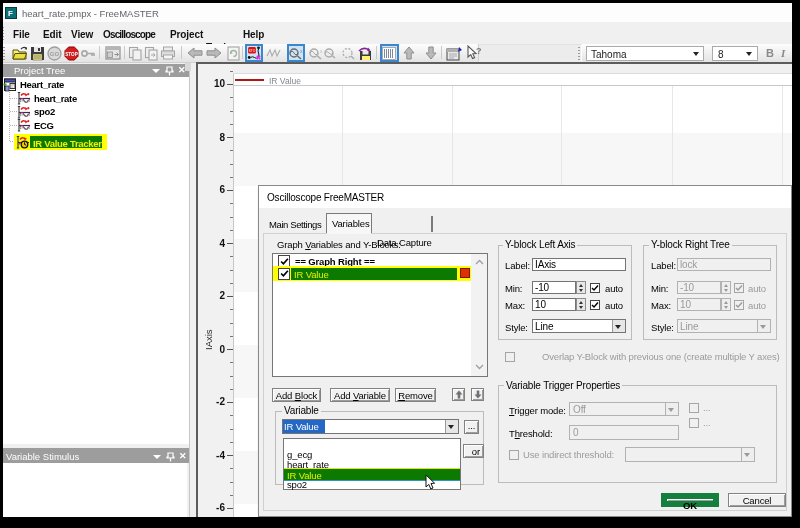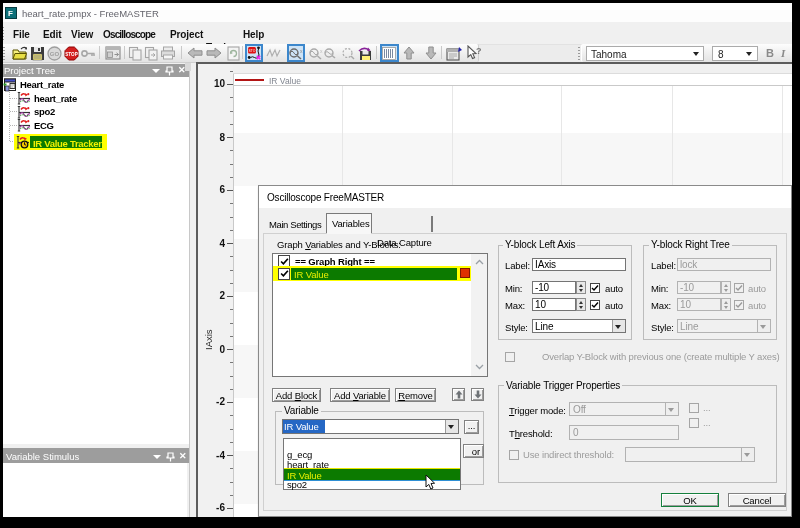--- a/index.html
+++ b/index.html
@@ -200,21 +200,21 @@
   <span class="dar" style="left:693px;top:52px;"></span>
   <div class="abs" style="left:712px;top:46px;width:46px;height:15px;background:#fff;border:1px solid #ababab;box-sizing:border-box;"></div>
   <div class="tx" style="left:718px;top:49px;font-size:10px;color:#222;">8</div>
   <span class="dar" style="left:746px;top:52px;"></span>
   <div class="tx" style="left:766px;top:47px;font-size:11px;font-weight:700;color:#8a8a8a;">B</div>
   <div class="tx" style="left:781px;top:47px;font-size:11px;font-style:italic;font-family:'Liberation Serif',serif;color:#8a8a8a;font-weight:700;">I</div>
 </div>
 
 <div class="abs" style="left:3px;top:63px;width:187px;height:455px;background:#f0f0f0;border-right:1px solid #c8c8c8;box-sizing:border-box;"></div>
 <div class="abs" style="left:3px;top:64px;width:186px;height:13px;background:#9d9d9d;"></div>
-<div class="tx" style="left:4px;top:65px;color:#fff;font-size:9.5px;">Project Tree</div>
+<div class="tx" style="left:14px;top:65px;color:#fff;font-size:9.5px;">Project Tree</div>
 <div class="abs" style="left:152px;top:69px;width:0;height:0;border-left:4px solid transparent;border-right:4px solid transparent;border-top:4px solid #fff;"></div>
 <svg class="abs" style="left:165px;top:66px;" width="9" height="10" viewBox="0 0 9 10">
     <path d="M2 1 L7 1 L7 5 L8 5 L8 6 L1 6 L1 5 L2 5 Z M4.5 6 L4.5 9.5" stroke="#fff" stroke-width="1.2" fill="none"></path>
   </svg>
 <div class="tx" style="left:178px;top:65px;color:#fff;font-size:9px;font-weight:700;">✕</div>
 <div class="abs" style="left:3px;top:77px;width:186px;height:367px;background:#fff;"></div>
 
 <div id="tree" style="position:absolute;left:0;top:0;font-size:9.5px;font-weight:700;letter-spacing:-0.3px;color:#000;">
 
   <div class="abs" style="left:9px;top:90px;width:1px;height:52px;background-image:repeating-linear-gradient(#b5b5b5 0 1px,transparent 1px 2px);"></div>
@@ -510,19 +510,19 @@
   <span class="cbd" style="left:689px;top:418px;"></span>
   <div class="tx" style="left:703px;top:417px;color:#9b9b9b;">...</div>
   <div class="tx" style="left:509px;top:428px;">T<u>h</u>reshold:</div>
   <div class="inpd" style="left:569px;top:425px;width:110px;height:15px;line-height:14px;padding-left:3px;">0</div>
   <span class="cbd" style="left:509px;top:450px;"></span>
   <div class="tx" style="left:523px;top:449px;color:#9b9b9b;">Use indirect threshold:</div>
   <div class="inpd" style="left:625px;top:447px;width:130px;height:15px;"></div>
   <div class="abs" style="left:741px;top:448px;width:13px;height:13px;background:#eee;border-left:1px solid #b2b2b2;box-sizing:border-box;"></div>
   <span class="dard" style="left:744px;top:453px;"></span>
 
-  <div class="btn" style="left:661px;top:493px;width:58px;height:14px;line-height:13px;font-weight:400;border:1px solid #15803d;">OK</div>
+  <div class="btn" style="left:661px;top:493px;width:58px;height:14px;line-height:13px;font-weight:700;border:6px solid #15803d;">OK</div>
   <div class="btn" style="left:728px;top:493px;width:58px;height:14px;line-height:13px;">Cancel</div>
 </div>
 
 <div class="abs" style="left:0;top:3px;width:3px;height:514px;background:#000;"></div>
 <div class="abs" style="left:792px;top:0;width:8px;height:528px;background:#000;"></div>
 <div class="abs" style="left:0;top:517px;width:800px;height:11px;background:#000;"></div>
 
 </body></html>

